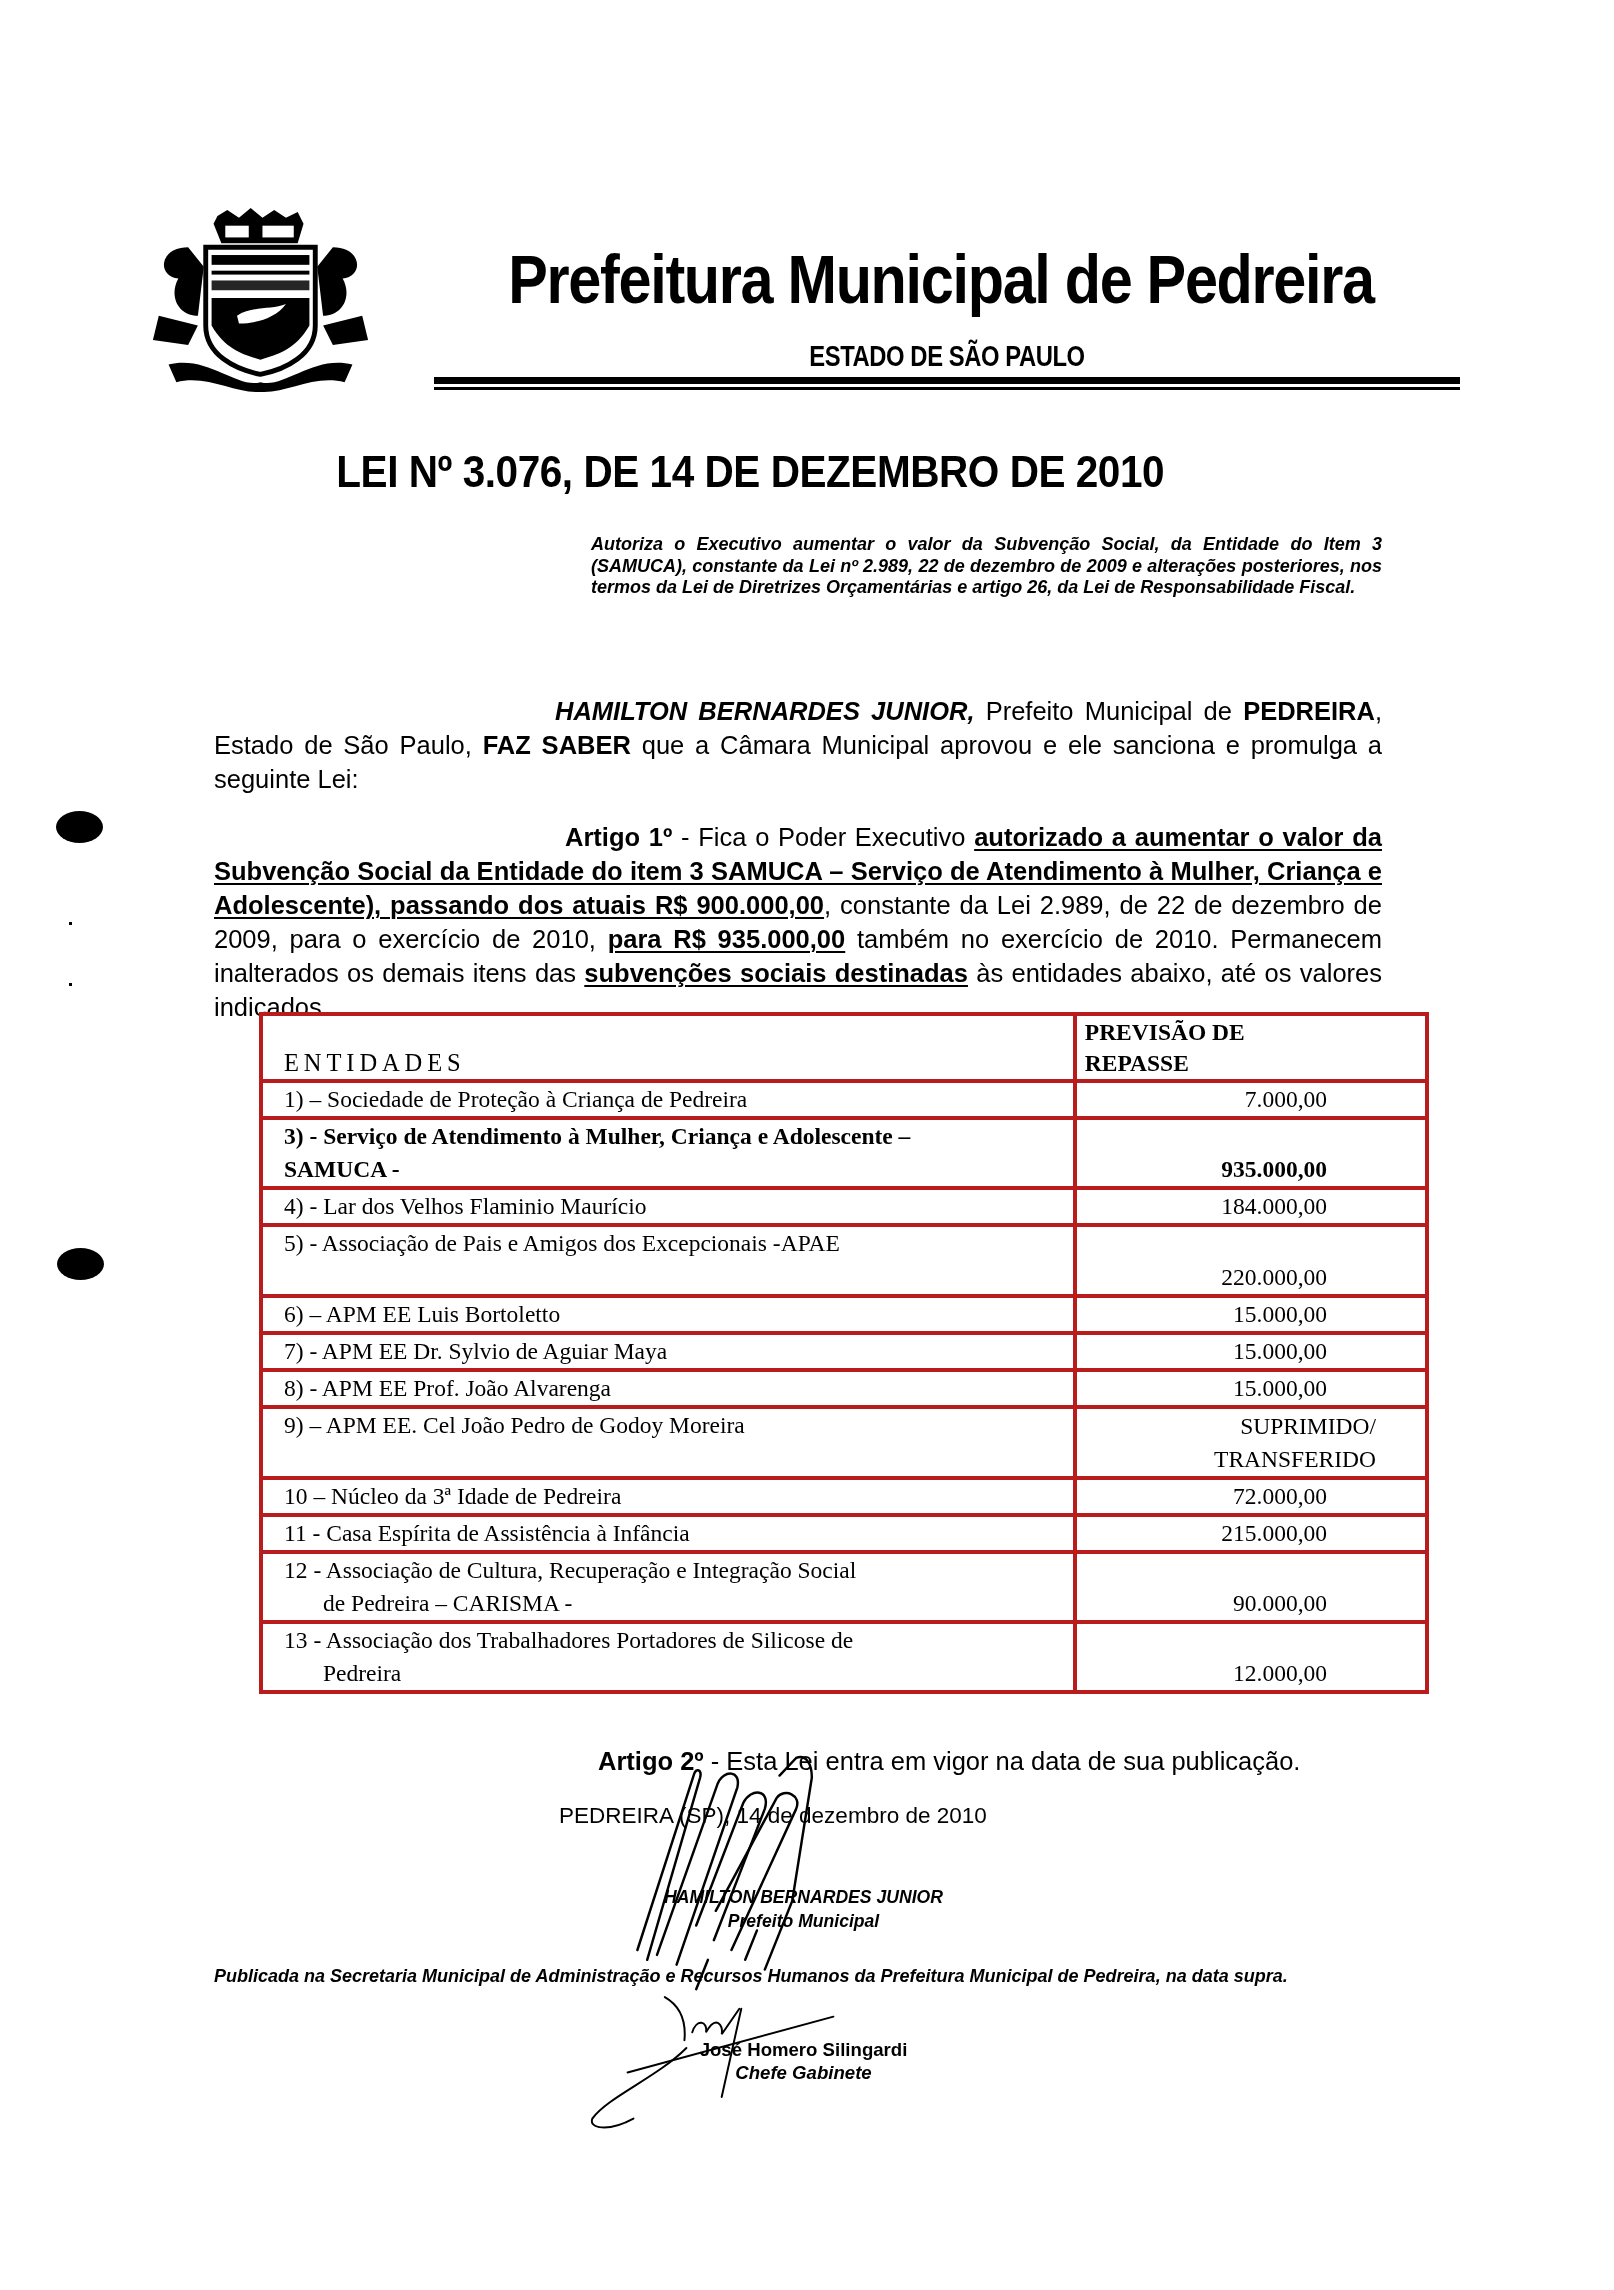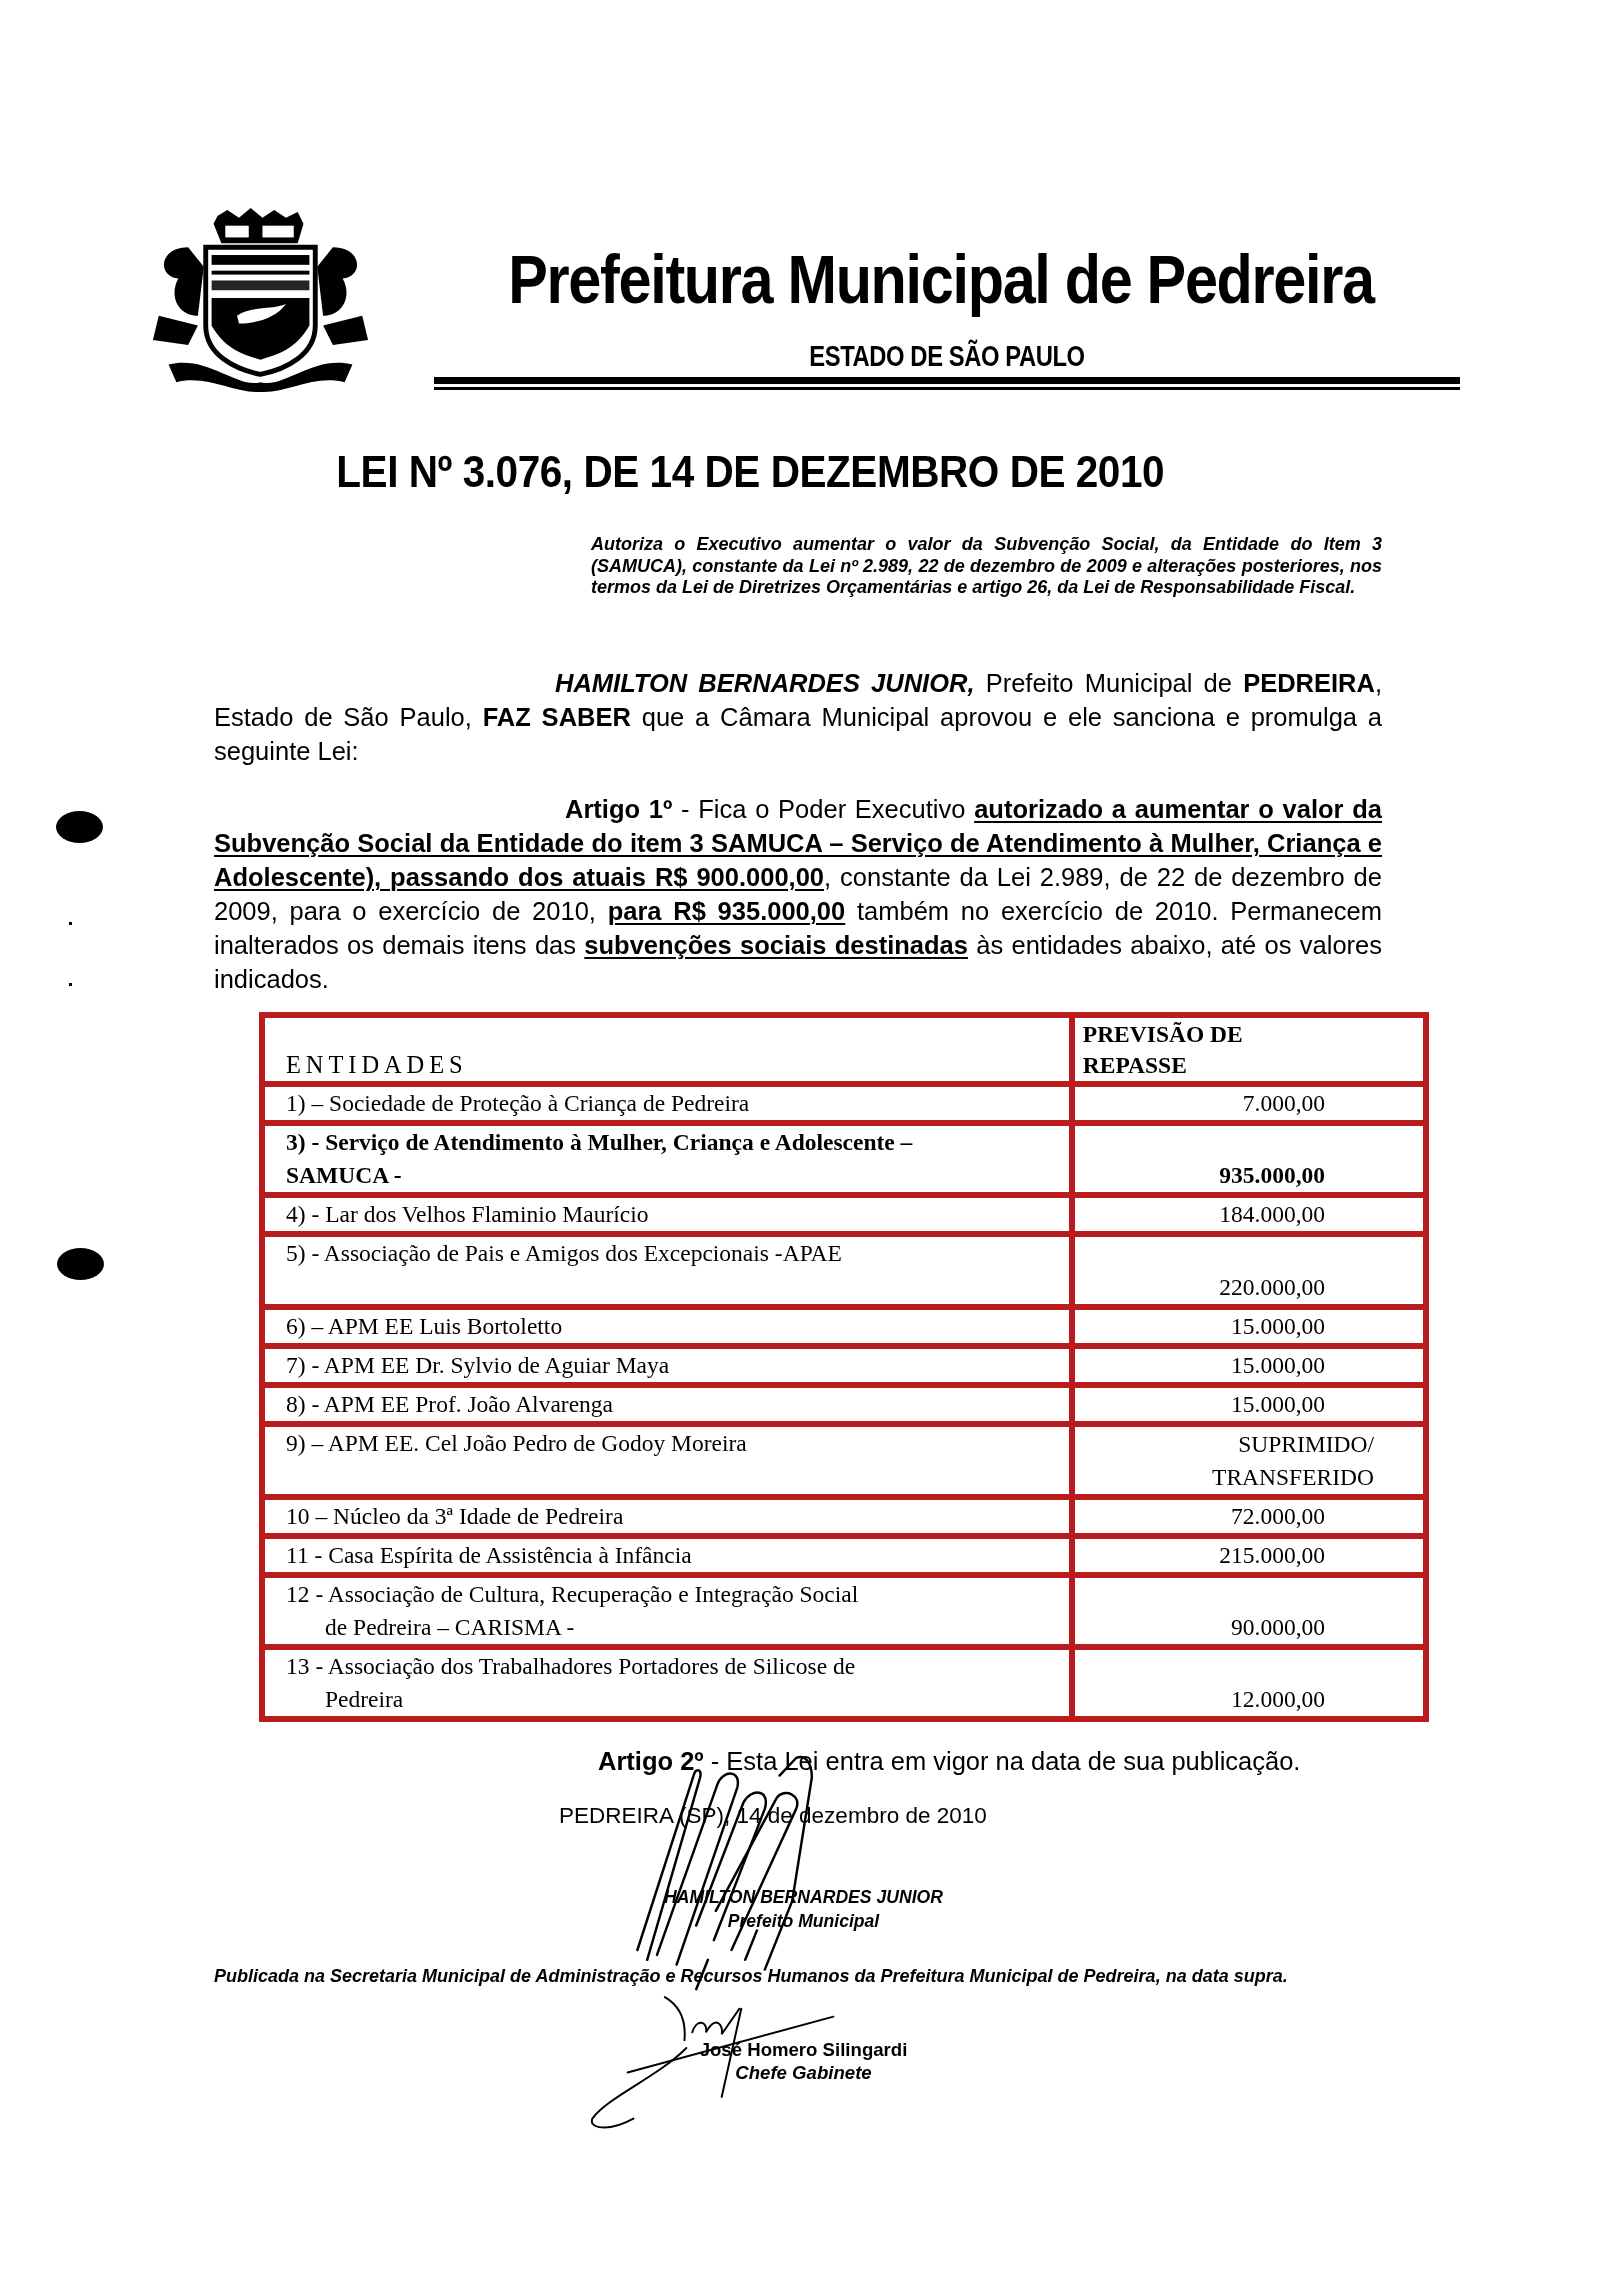--- a/index.html
+++ b/index.html
@@ -13,33 +13,33 @@
   .rule-thick { left: 434px; top: 377px; width: 1026px; height: 6.9px; background: #000; }
   .rule-thin  { left: 434px; top: 387px; width: 1026px; height: 2.9px; background: #000; }
 
   
   .law-title { left: 294px; top: 449px; width: 1127px; text-align: left; padding-left: 47px; font-weight: bold; font-size: 45px; letter-spacing: -0.5px; transform: scaleX(0.9); transform-origin: left; line-height: 1; }
 
   
   .ementa { left: 591px; top: 534px; width: 791px; font-style: italic; font-weight: bold; font-size: 18px; line-height: 21.6px; text-align: justify; text-align-last: left; }
 
   
-  .para { left: 214px; width: 1168px; font-size: 25.5px; line-height: 34px; text-align: justify; }
+  .para { left: 214px; width: 1168px; font-size: 25.5px; line-height: 34px; text-align: justify; margin-top: 28px; }
   .p1 { top: 666px; }
   .p2 { top: 792px; }
   .indent { display: inline-block; width: 341px; }
   .indent2 { display: inline-block; width: 351px; }
   .b { font-weight: bold; }
   .bi { font-weight: bold; font-style: italic; }
   .bu { font-weight: bold; text-decoration: underline; text-decoration-thickness: 2px; text-underline-offset: 2.9px; }
   .bl { display: block; }
 
   
   .tbl { left: 259px; top: 1012px; width: 1170px; border-collapse: collapse; font-family: "Liberation Serif", serif; font-size: 23.5px; }
-  .tbl td { border: 6px solid #b91c1c; padding: 0 21px; vertical-align: bottom; line-height: 33px; }
+  .tbl td { border: 4px solid #b91c1c; padding: 0 21px; vertical-align: bottom; line-height: 33px; }
   .tbl td.val { text-align: right; padding-right: 98px; width: 229px; border-radius: 13px; }
   .tbl td.val.center { padding-right: 49px; }
   .tbl .hdr td { height: 63px; }
   .tbl .hdr .ent { letter-spacing: 4.9px; font-size: 24.5px; font-family: Liberation Serif, serif; }
   .tbl .hdr .prev { font-weight: bold; text-align: left; line-height: 31px; padding-left: 7.8px; }
   .tbl .boldrow td { font-weight: bold; }
   .tbl .tall td { height: 67px; }
   .tbl .sub { padding-left: 39px; display: inline-block; }
 
   

